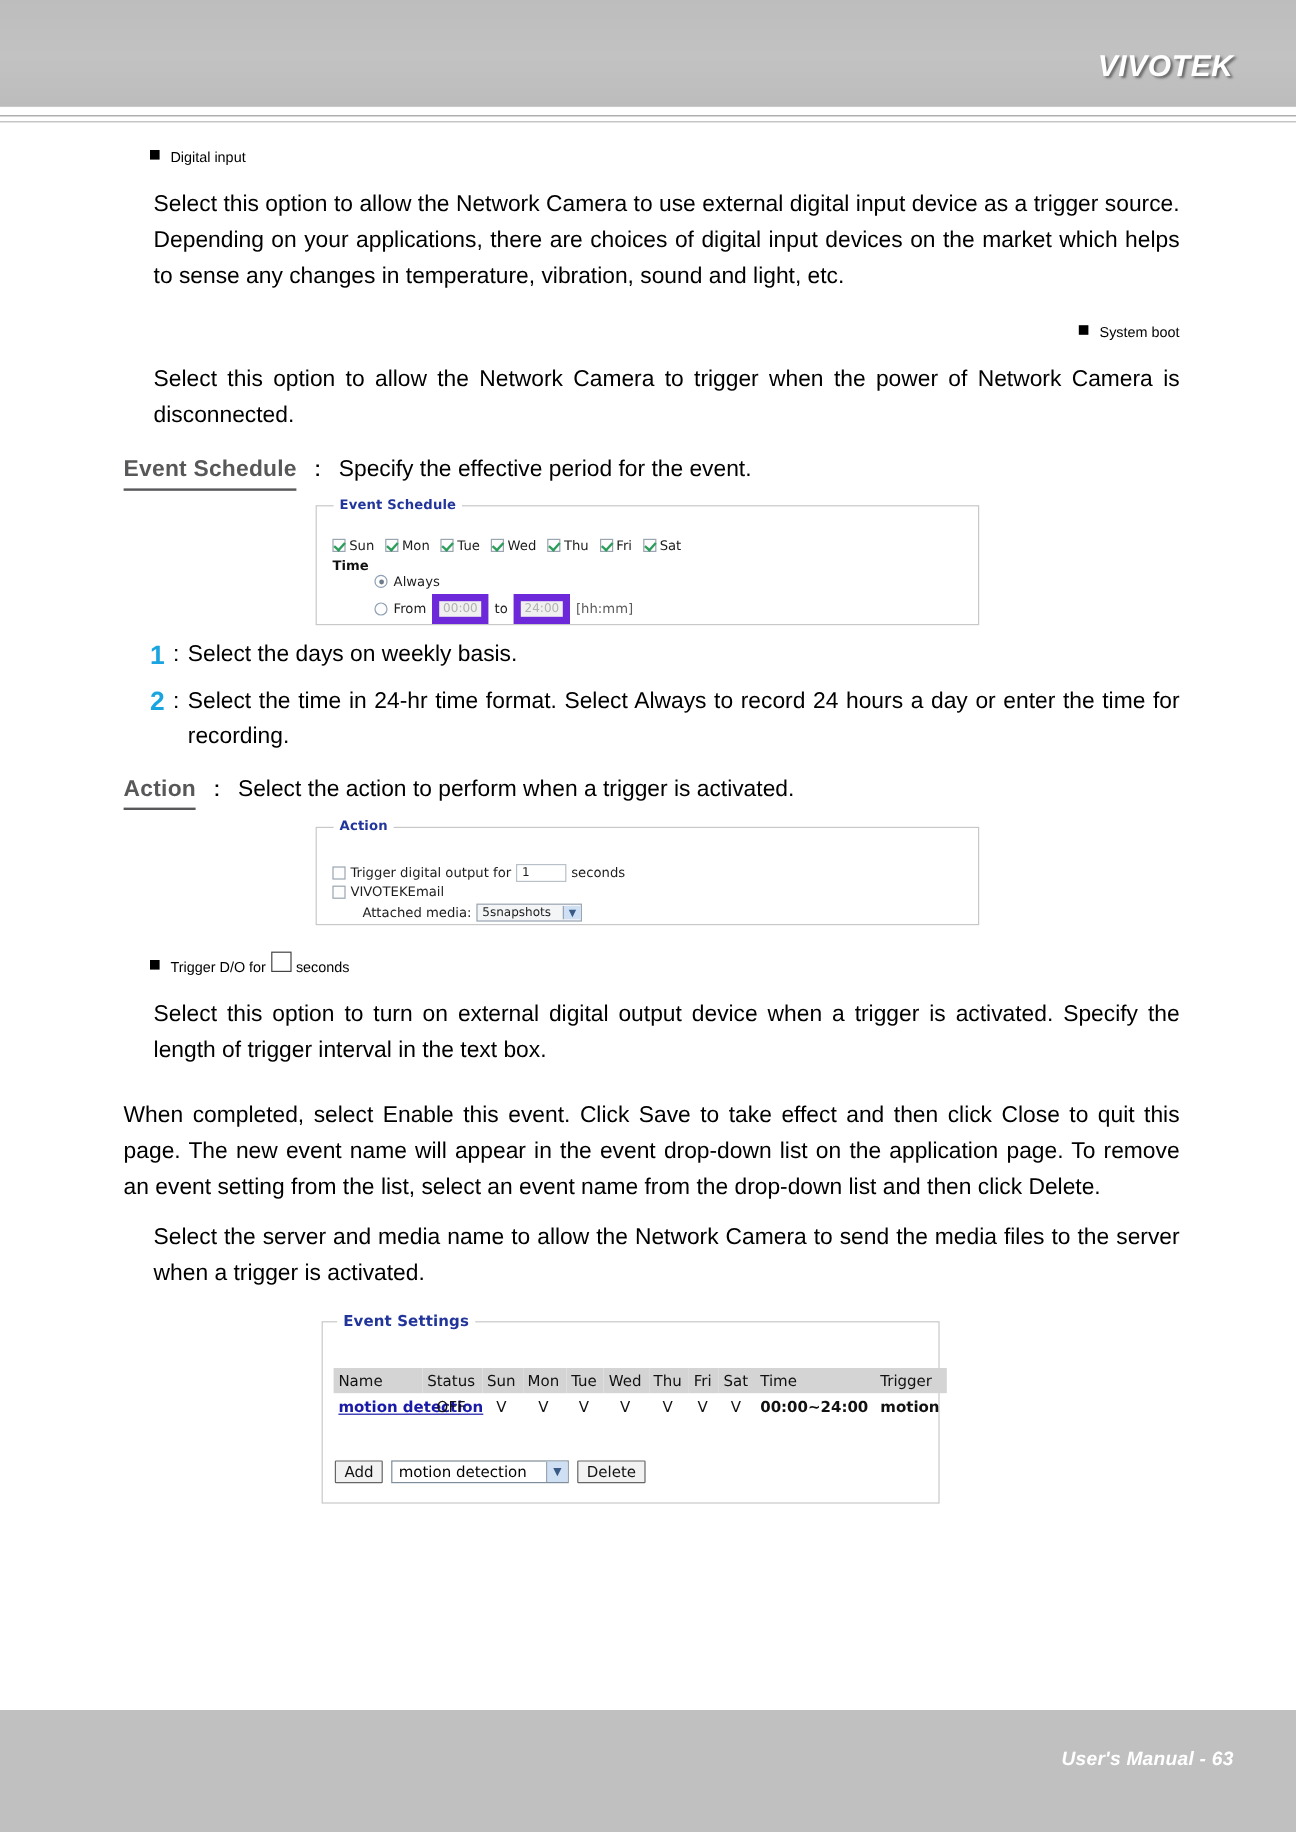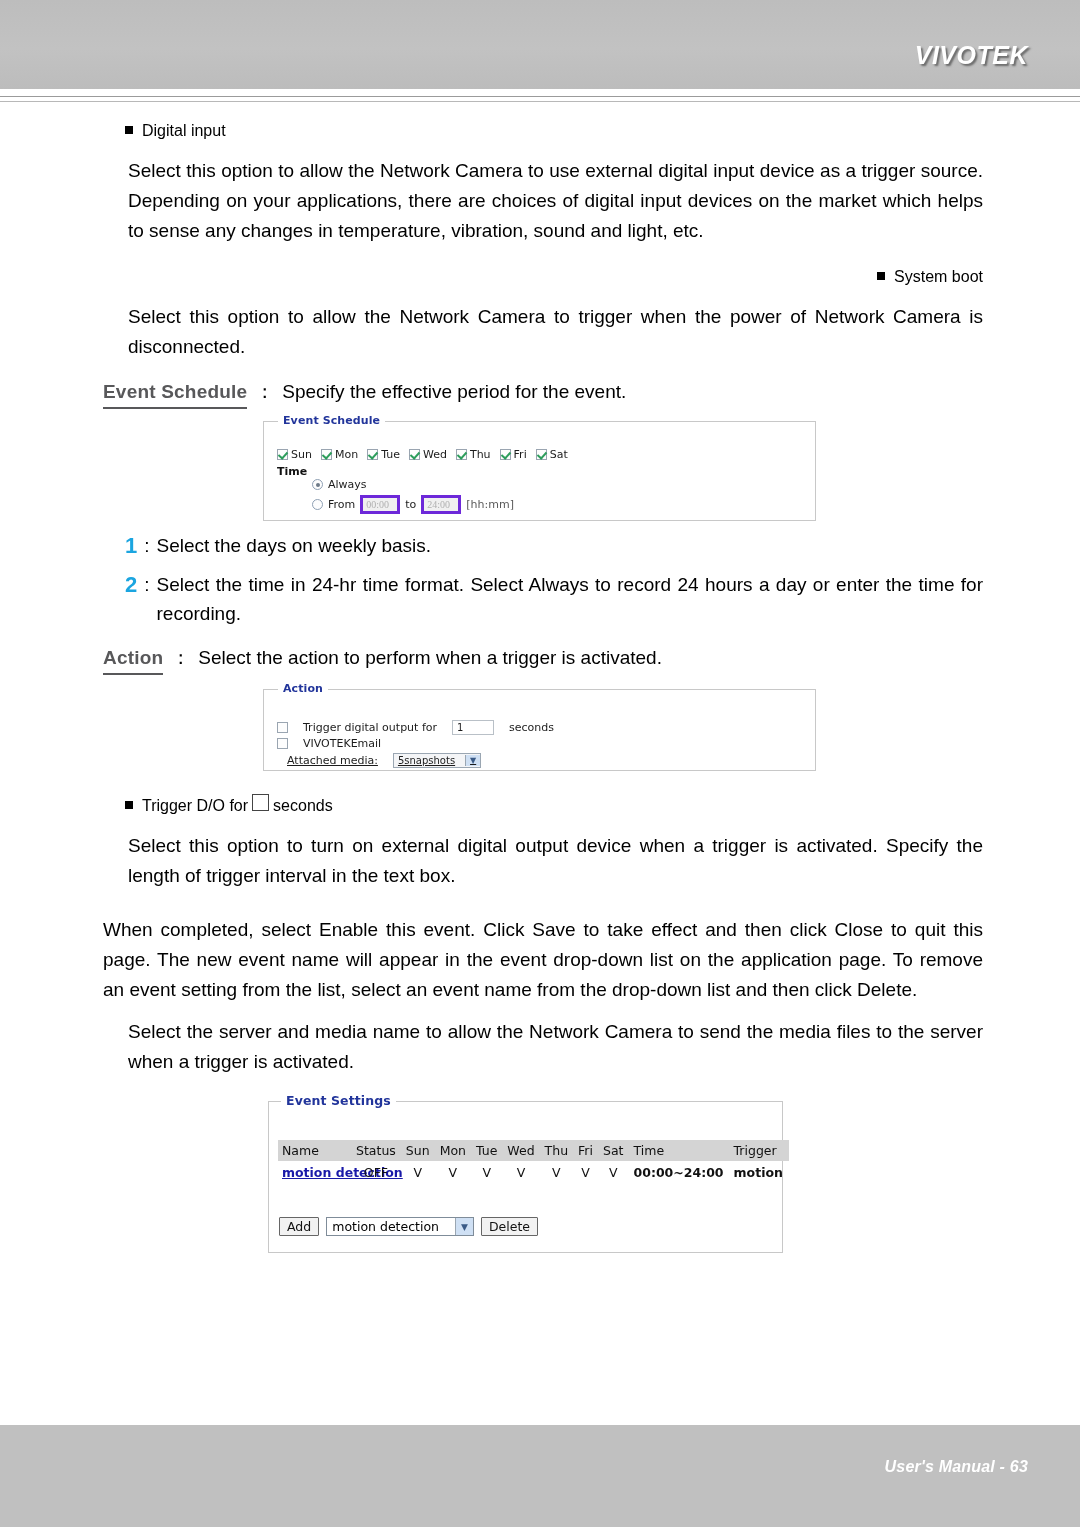--- a/index.html
+++ b/index.html
@@ -68,21 +68,21 @@
 
   
   .content {
     position: absolute;
     top: 118px;
     left: 103px;
     width: 880px;
   }
 
   .bullet-head {
-    font-size: 16px;
+    font-size: 12px;
     line-height: 26px;
     margin: 0 0 0 22px;
     padding: 0;
     display: flex;
     align-items: baseline;
   }
   .sq-bullet {
     display: inline-block;
     width: 8px;
     height: 8px;
@@ -228,50 +228,49 @@
   .rb.sel::after {
     content: "";
     position: absolute;
     left: 2.5px; top: 2.5px;
     width: 4px; height: 4px;
     border-radius: 50%;
     background: #6d7a88;
   }
   .txtbox {
     display: inline-block;
-    border: 3px solid #6d28d9;
+    border: 6px solid #6d28d9;
     background: #f0f0f0;
     color: #b0b0b0;
     font-size: 10px;
     padding: 1px 3px;
     min-width: 40px;
     box-sizing: border-box;
     text-align: left;
-    font-family: Liberation Serif, serif;
   }
   .hint { color: #5a5a5a; }
 
   
   #action-shot {
     margin: 14px 0 0 160px;
     width: 553px;
     height: 82px;
   }
   .act-row {
     position: absolute;
     left: 13px;
     font-size: 11px;
     color: #1c1c1c;
     display: flex;
     align-items: center;
-    gap: 15px;
+    gap: 4px;
   }
   .act-row1 { top: 30px; }
   .act-row2 { top: 47px; }
-  .act-row3 { top: 63px; left: 23px; text-decoration: underline; }
+  .act-row3 { top: 63px; left: 38px; }
   .num-input {
     display: inline-block;
     border: 1px solid #b9c0c7;
     background: #ffffff;
     font-size: 10px;
     padding: 1px 4px;
     width: 42px;
     box-sizing: border-box;
   }
   .select-box {

